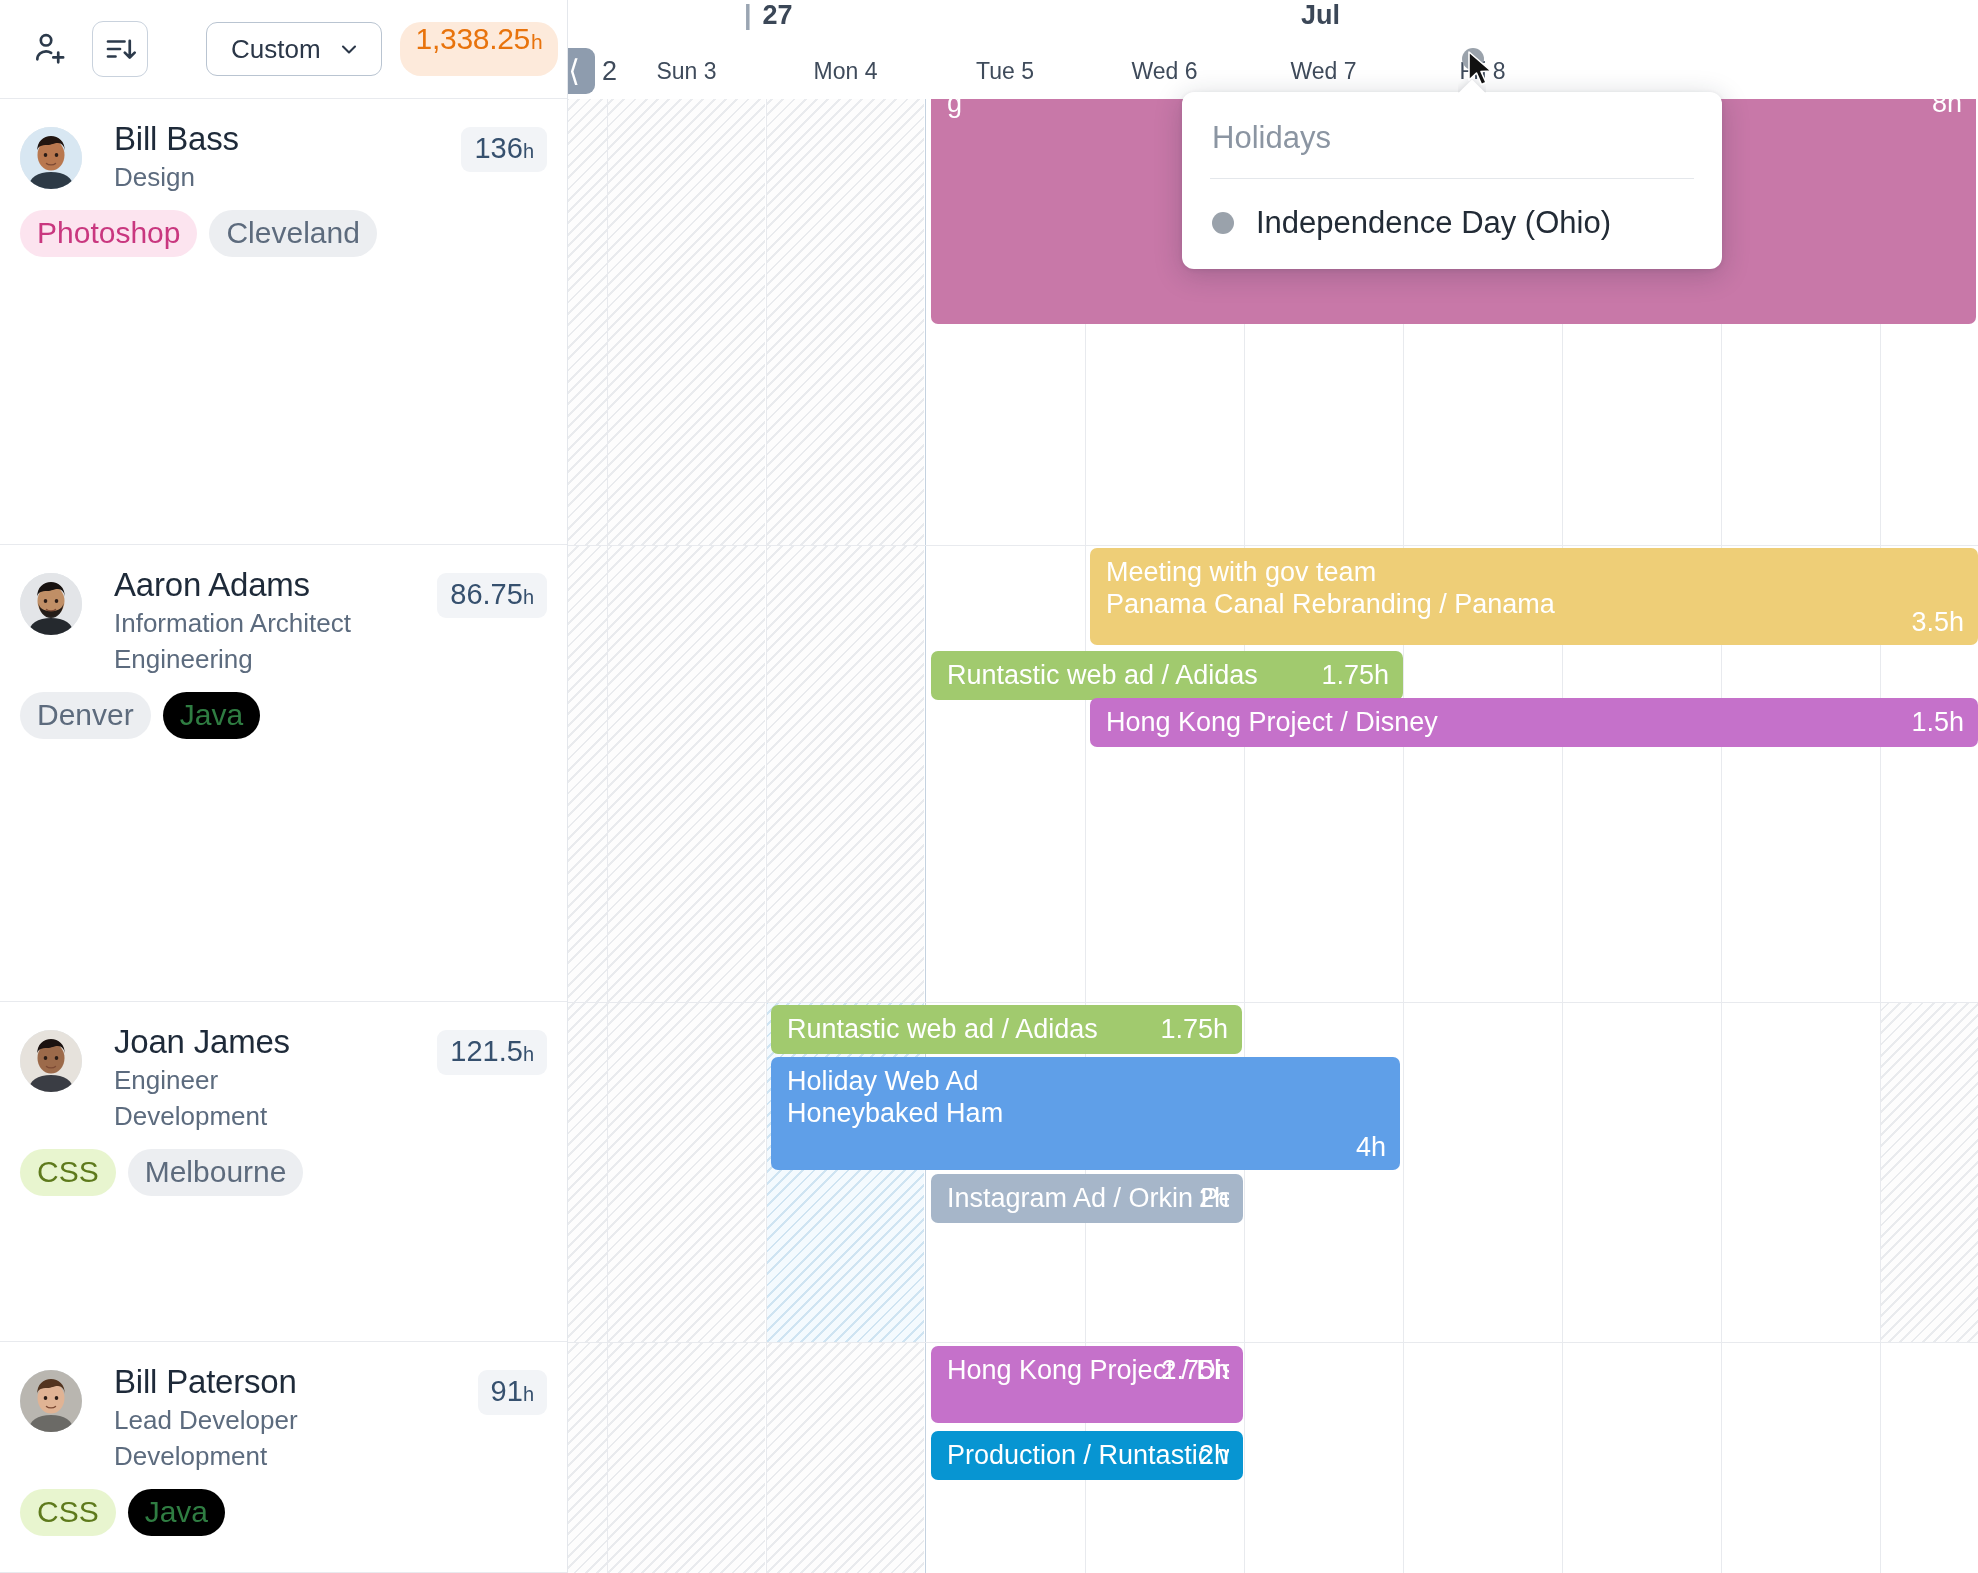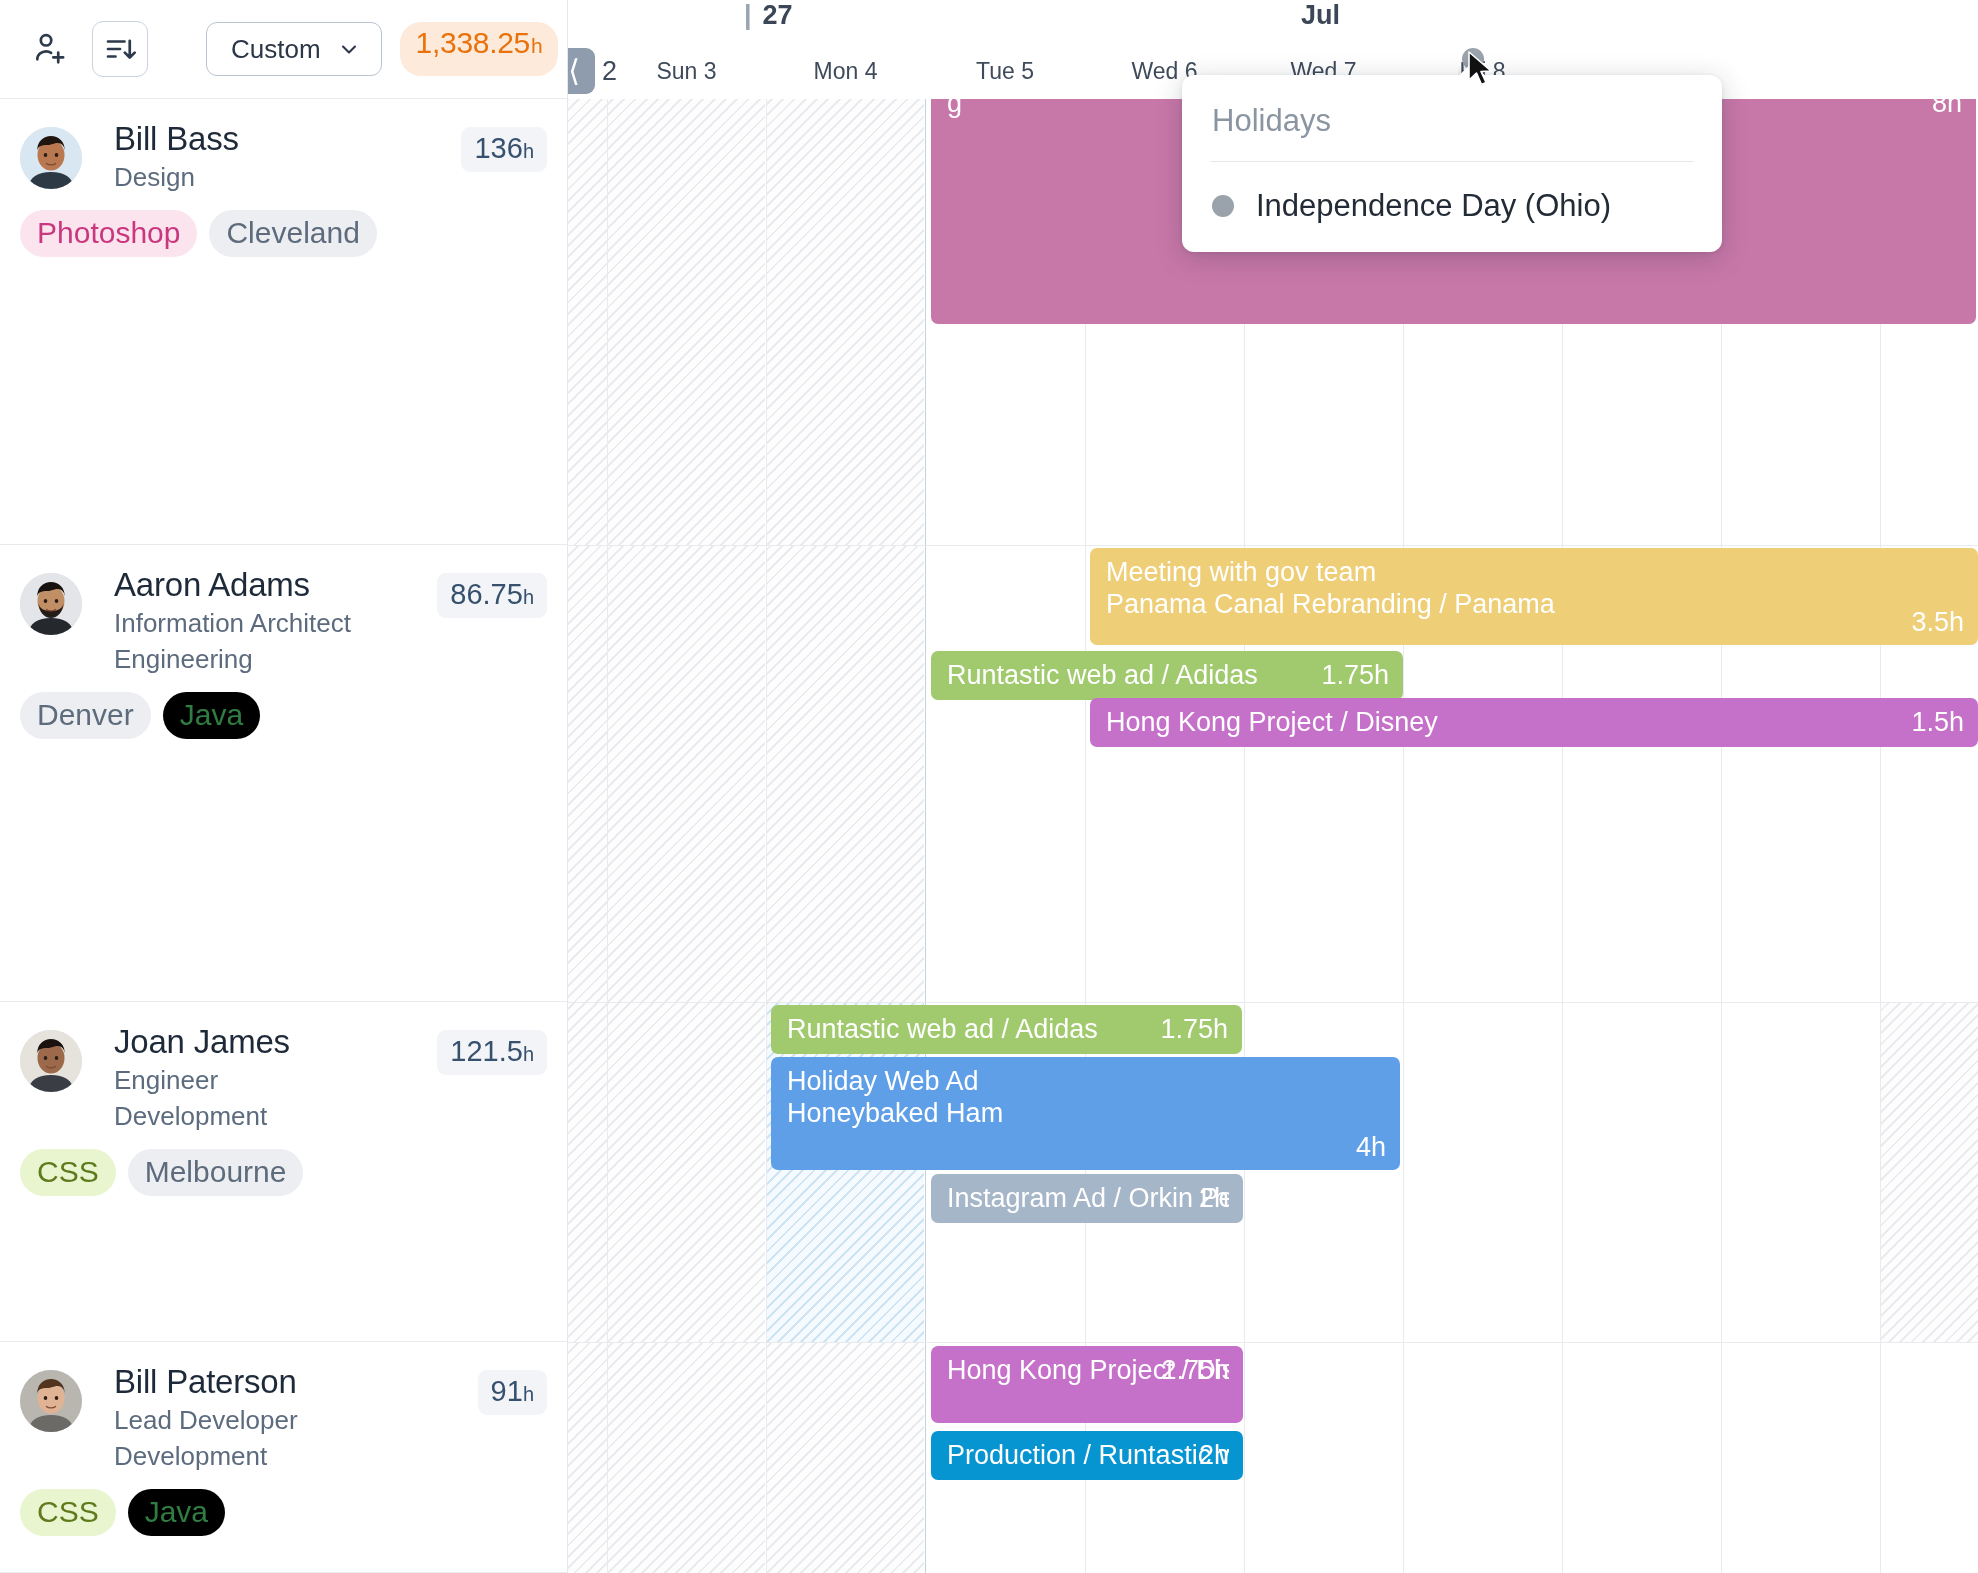--- a/index.html
+++ b/index.html
@@ -46,22 +46,22 @@
     display: flex; align-items: center; gap: 16px;
     padding: 0 20px 0 24px;
     font-size: 26px; color: #2b3748; cursor: pointer;
     background: #fff;
   }
   .tb-total {
     margin-left: 18px;
     background: #fdeadb;
     border-radius: 21px;
     height: 54px;
-    display: flex; align-items: flex-start;
-    padding: 4px 16px;
+    display: flex; align-items: center;
+    padding: 16px 16px;
     color: #e8730c;
     font-size: 30px;
     letter-spacing: -0.3px;
   }
   .tb-total .suffix { font-size: 21px; margin-left: 1px; }
   .tb-total-inner { display: flex; align-items: baseline; height:54px; }
 
   
   .person-row {
     position: relative;
@@ -188,21 +188,21 @@
   .task.single .dur { top: 9px; bottom: auto; }
   .pto-label {
     position: absolute;
     font-size: 27px; color: #4b5868;
     white-space: nowrap; z-index: 2;
   }
 
   
   #holiday-popup {
     position: absolute;
-    left: 614px; top: 75px;
+    left: 614px; top: 92px;
     width: 540px;
     background: #ffffff;
     border-radius: 12px;
     box-shadow: 0 6px 28px rgba(26,38,55,0.22), 0 1px 4px rgba(26,38,55,0.10);
     z-index: 60;
     padding: 0 0 28px 0;
   }
   #holiday-popup .pointer {
     position: absolute; top: -13px; left: 276px;
     width: 28px; height: 14px; overflow: hidden;

